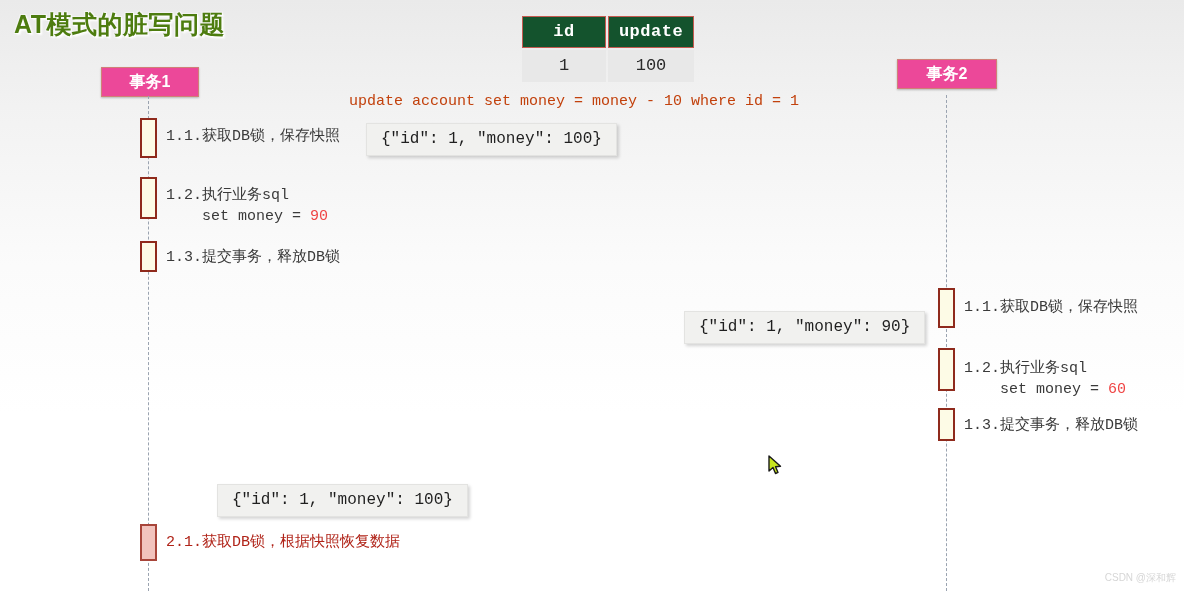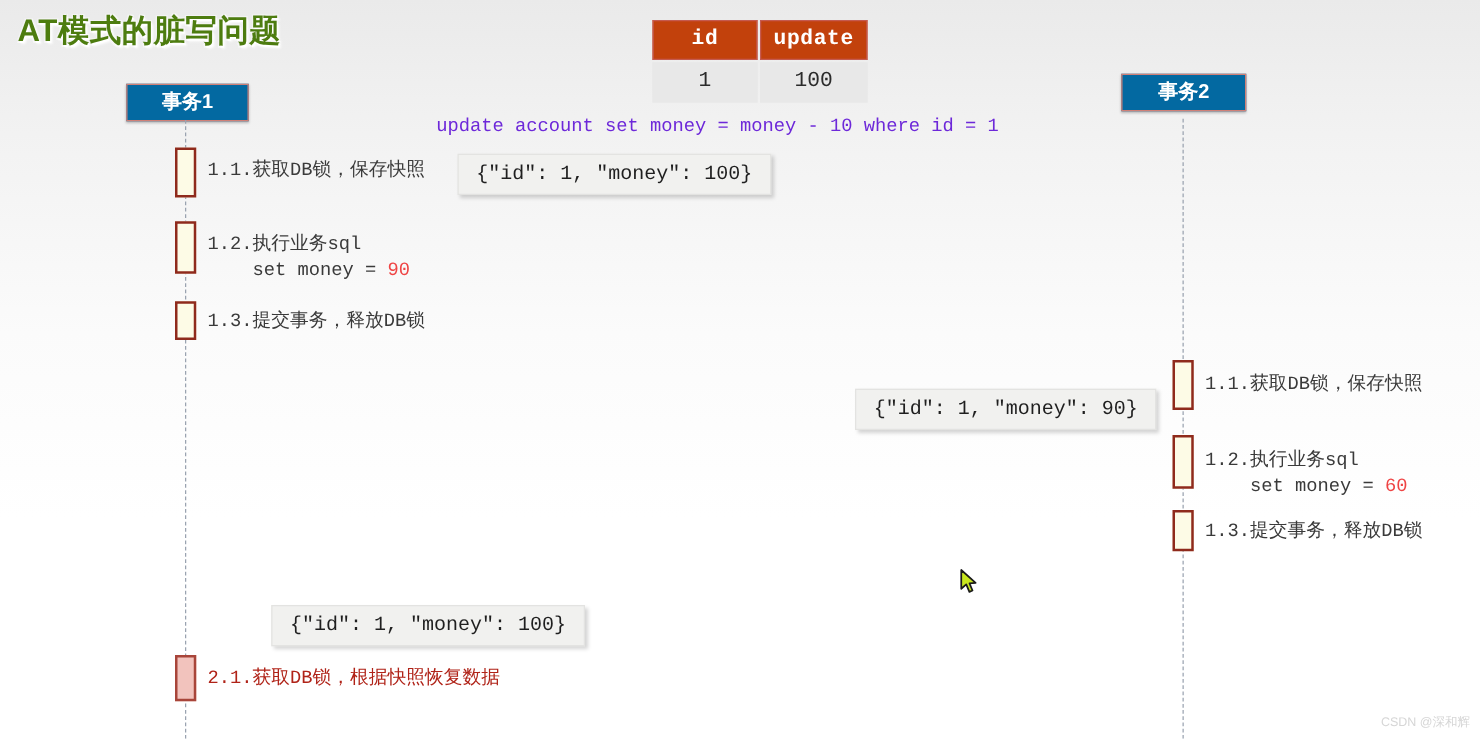--- a/index.html
+++ b/index.html
@@ -39,21 +39,21 @@
 
   
   .db-table {
     position: absolute;
     left: 520px;
     top: 14px;
     border-collapse: separate;
     border-spacing: 2px;
   }
   .db-table th {
-    background: #c2410c;
+    background: #14532d;
     color: #ffffff;
     font-family: "Liberation Mono", monospace;
     font-size: 17px;
     font-weight: bold;
     padding: 5px 0 6px 0;
     text-align: center;
     border: 1px solid #c55a50;
     letter-spacing: 0.5px;
   }
   .db-table td {
@@ -66,21 +66,21 @@
     border: 1px solid #e8e8e8;
   }
   .col-id { width: 82px; }
   .col-money { width: 84px; }
 
   
   .actor-box {
     position: absolute;
     height: 28px;
     line-height: 28px;
-    background: #0369a1;
+    background: #ec4899;
     border: 1px solid #d08077;
     box-shadow: 0 1px 2px rgba(0,0,0,0.25);
     color: #ffffff;
     font-size: 16px;
     font-weight: bold;
     text-align: center;
     white-space: nowrap;
   }
   #actor-tx1 { left: 101px; top: 67px; width: 96px; }
   #actor-tx2 { left: 897px; top: 59px; width: 98px; }
@@ -119,21 +119,21 @@
   .step-label.rollback { color: #b02318; }
   .step-label .val { color: #ef4444; }
 
   
   .sql-line {
     position: absolute;
     left: 349px;
     top: 93px;
     font-family: "Liberation Mono", monospace;
     font-size: 15px;
-    color: #6d28d9;
+    color: #c2410c;
     white-space: pre;
   }
 
   
   .json-box {
     position: absolute;
     background: #f1f1ef;
     border: 1px solid #e3e3e1;
     box-shadow: 2px 2px 3px rgba(0,0,0,0.17);
     font-family: "Liberation Mono", monospace;

